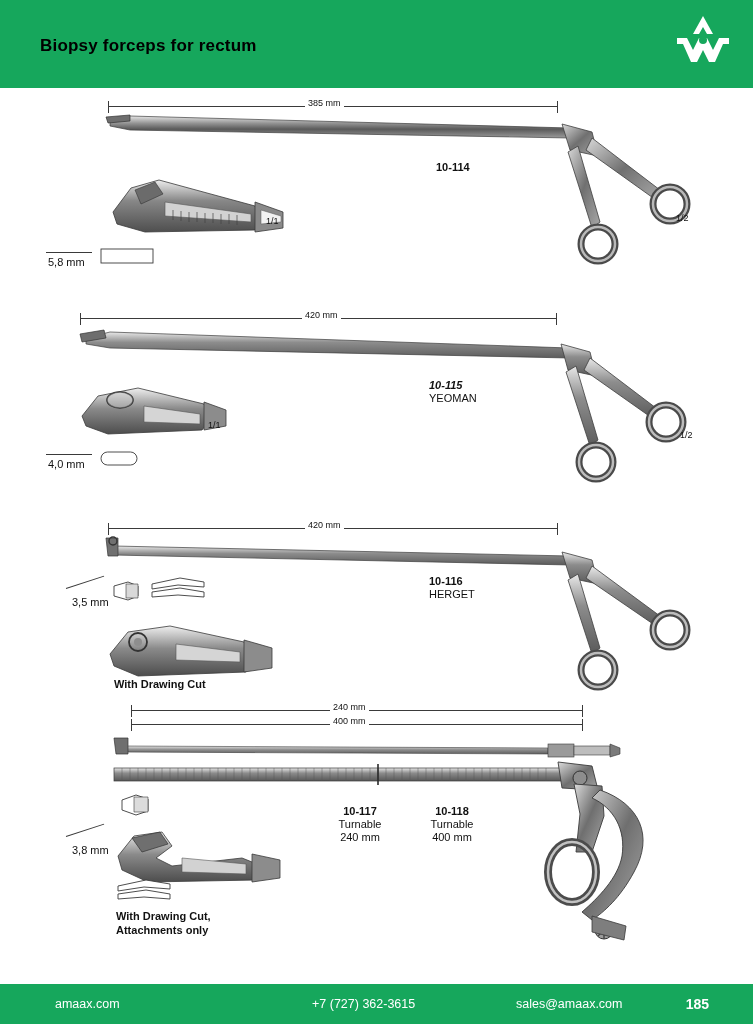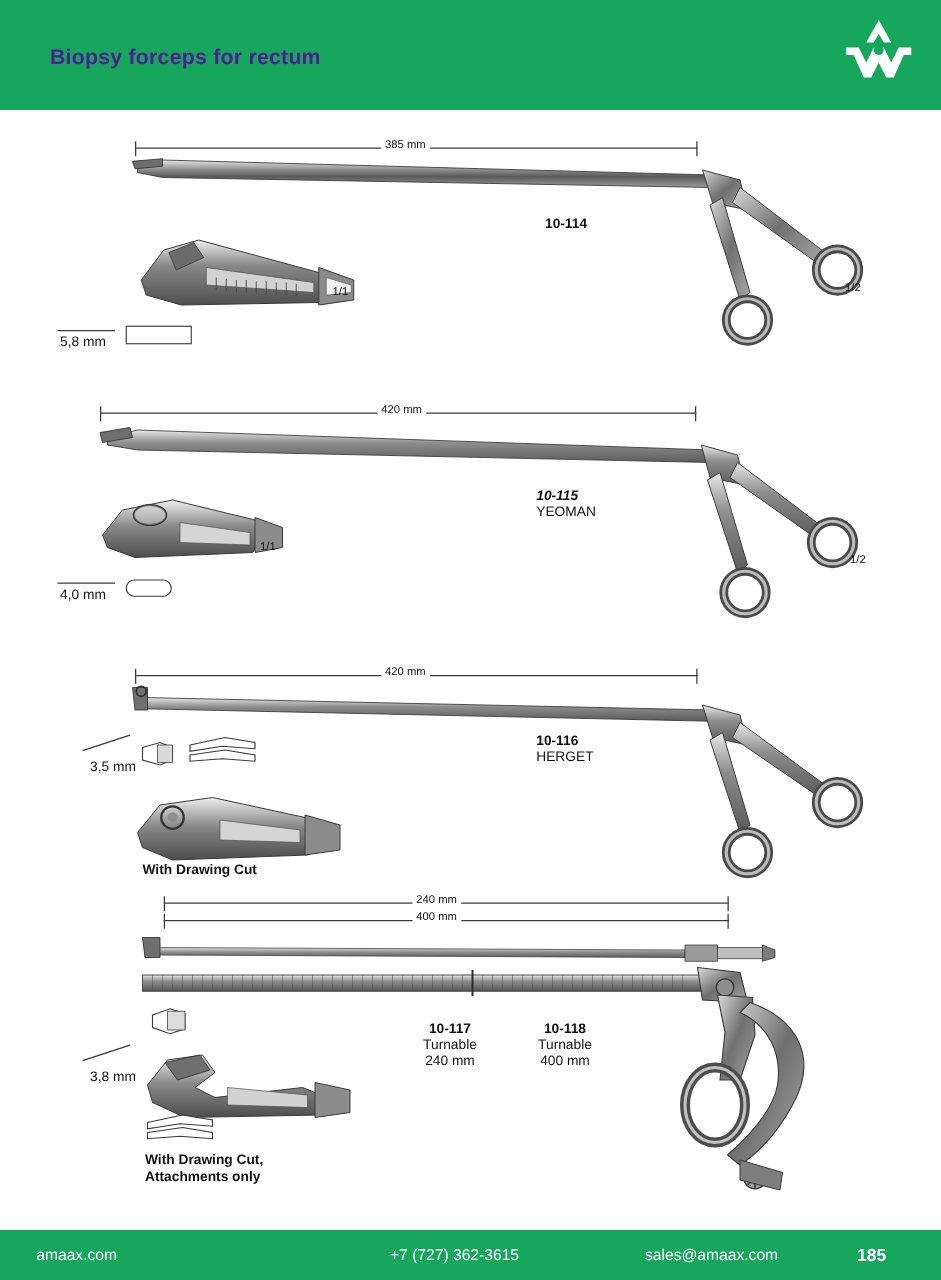--- a/index.html
+++ b/index.html
@@ -21,21 +21,21 @@
     width: 753px;
     height: 88px;
     background: #16a75c;
   }
   .header-title {
     position: absolute;
     left: 40px;
     top: 36px;
     font-size: 17px;
     font-weight: bold;
-    color: #4c1d95;
+    color: #000000;
     letter-spacing: 0.2px;
   }
   .logo-box {
     position: absolute;
     right: 0;
     top: 0;
     width: 100px;
     height: 88px;
     background: #16a75c;
     display: flex;
@@ -48,29 +48,29 @@
   .footer {
     position: absolute;
     left: 0;
     bottom: 0;
     width: 753px;
     height: 40px;
     background: #16a75c;
     color: #ffffff;
     font-size: 12.5px;
   }
-  .footer .f-web   { position: absolute; left: 29px;  top: 13px; }
+  .footer .f-web   { position: absolute; left: 55px;  top: 13px; }
   .footer .f-phone { position: absolute; left: 312px; top: 13px; }
   .footer .f-mail  { position: absolute; left: 516px; top: 13px; }
   .footer .f-page  { position: absolute; right: 44px; top: 12px; font-size: 14px; font-weight: bold; }
 
   
   .content {
     position: absolute;
-    top: 88px; left: 0;
+    top: 76px; left: 0;
     width: 631px;
     height: 896px;
   }
 
   .lbl {
     position: absolute;
     font-size: 11px;
     color: #111;
     white-space: pre;
     line-height: 1.25;

